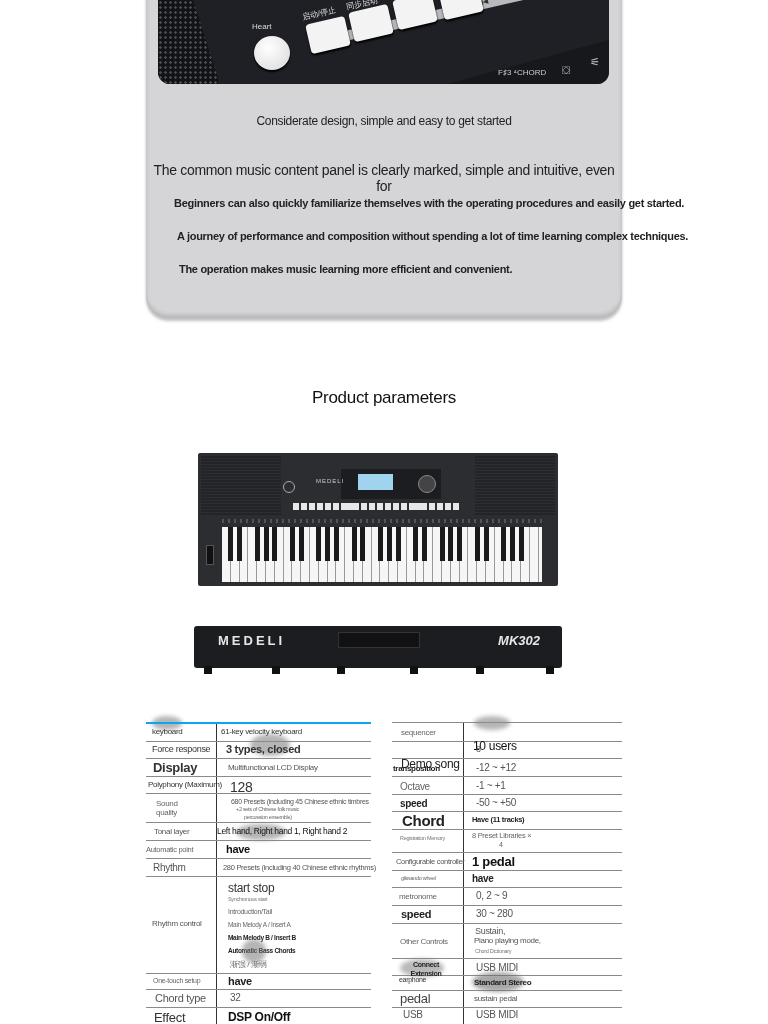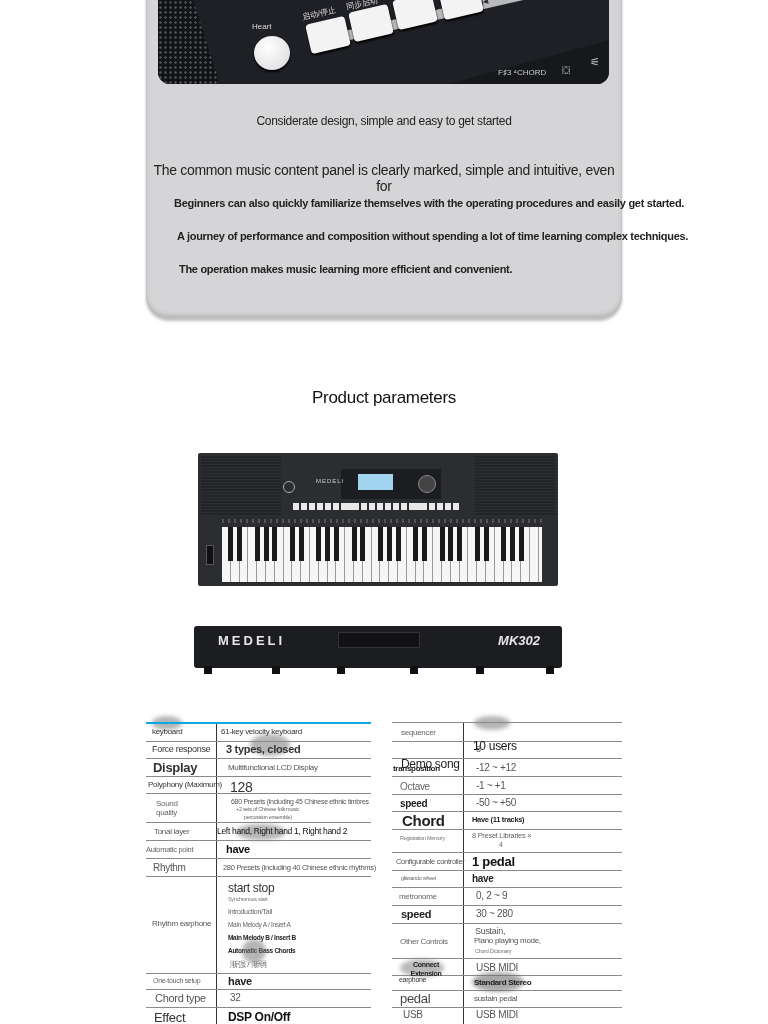--- a/index.html
+++ b/index.html
@@ -217,21 +217,21 @@
   </div>
   <div class="row" style="top:119px;width:225px;height:17px">
     <span class="lbl" style="left:0;top:4px;font-size:7.5px;color:#666">Automatic point</span>
     <span class="val" style="left:80px;top:2px;font-size:11px;font-weight:bold;color:#111">have</span>
   </div>
   <div class="row" style="top:137px;width:225px;height:17px">
     <span class="lbl" style="left:7px;top:3px;font-size:10px;color:#555">Rhythm</span>
     <span class="val" style="left:77px;top:4px;font-size:7.5px;color:#555">280 Presets (including 40 Chinese ethnic rhythms)</span>
   </div>
   <div class="row" style="top:155px;width:225px;height:96px">
-    <span class="lbl" style="left:6px;top:42px;font-size:8px;color:#555">Rhythm earphone</span>
+    <span class="lbl" style="left:6px;top:42px;font-size:8px;color:#555">Rhythm control</span>
     <span class="val" style="left:82px;top:4px;font-size:12px;color:#333">start stop</span>
     <span class="val" style="left:82px;top:19px;font-size:5.5px;color:#777">Synchronous start</span>
     <span class="val" style="left:82px;top:31px;font-size:7px;color:#666">Introduction/Tail</span>
     <span class="val" style="left:82px;top:44px;font-size:6.5px;color:#666">Main Melody A / Insert A</span>
     <span class="val" style="left:82px;top:57px;font-size:6.5px;color:#222;font-weight:bold">Main Melody B / Insert B</span>
     <span class="val" style="left:82px;top:70px;font-size:6.5px;color:#222;font-weight:bold">Automatic Bass Chords</span>
     <span class="val" style="left:84px;top:82px;font-size:8px;color:#666">渐强 / 渐弱</span>
     <div class="blob" style="left:96px;top:62px;width:24px;height:24px"></div>
   </div>
   <div class="row" style="top:252px;width:225px;height:15px">

